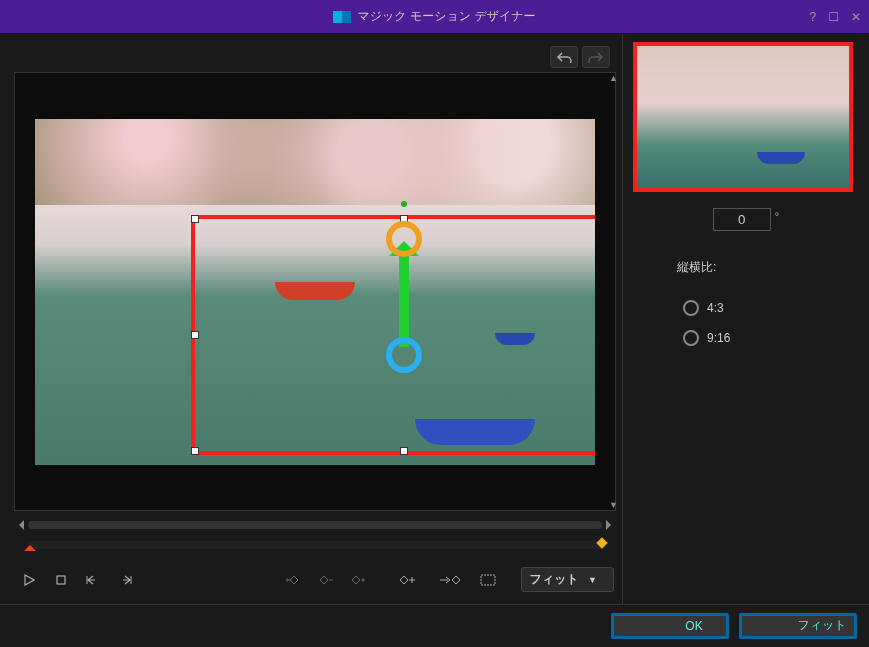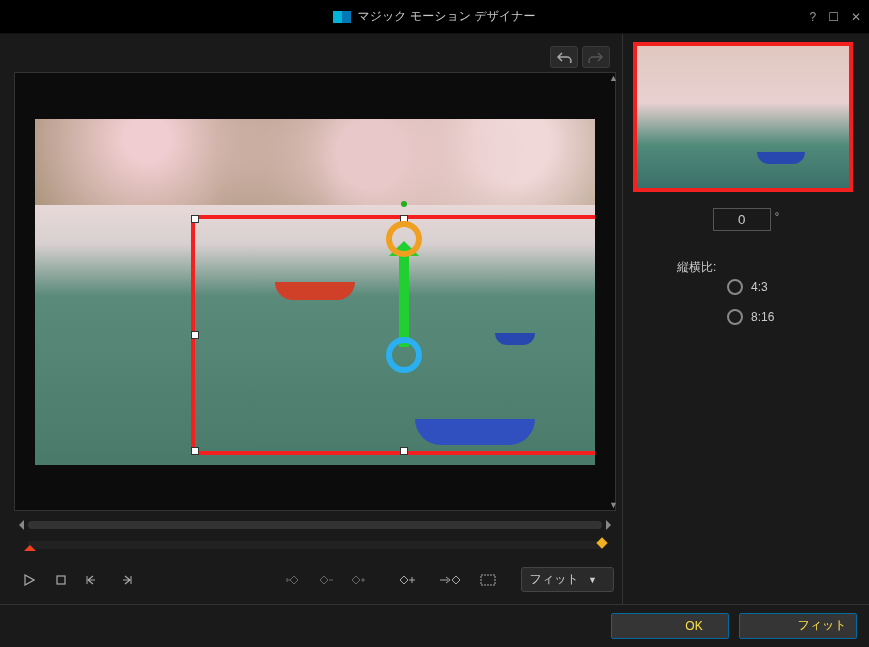--- a/index.html
+++ b/index.html
@@ -1,17 +1,17 @@
 <!DOCTYPE html>
 <html><head>
 <meta charset="utf-8">
 <style>
 * { box-sizing: border-box; margin: 0; padding: 0; }
 body { background: #1a1a1a; font-family: "Meiryo", sans-serif; color: #ccc; font-size: 12px; width: 869px; height: 647px; overflow: hidden; }
-.titlebar { height: 34px; display: flex; align-items: center; justify-content: center; position: relative; background: #000000; border-bottom: 1px solid #111; }
+.titlebar { height: 34px; display: flex; align-items: center; justify-content: center; position: relative; background: #4c1d95; border-bottom: 1px solid #111; }
 .title-wrap { display: flex; align-items: center; gap: 6px; }
 .title-icon { width: 18px; height: 12px; background: linear-gradient(90deg, #00b4d8 50%, #0077b6 50%); position: relative; }
 .titlebar-controls { position: absolute; right: 8px; display: flex; gap: 12px; color: #999; }
 .titlebar-controls span { cursor: pointer; }
 .main { display: flex; height: 570px; }
 .left-panel { width: 622px; padding: 8px 6px 8px 14px; display: flex; flex-direction: column; }
 .right-panel { flex: 1; padding: 8px 10px; border-left: 1px solid #333; }
 .undo-bar { display: flex; justify-content: flex-end; gap: 4px; padding: 4px 6px; }
 .undo-btn { width: 28px; height: 22px; background: #2a2a2a; border: 1px solid #3a3a3a; border-radius: 3px; display: flex; align-items: center; justify-content: center; color: #888; }
 .canvas-area { flex: 1; position: relative; background: #0c0c0c; border: 1px solid #333; display: flex; align-items: center; justify-content: center; }
@@ -32,37 +32,37 @@
 .motion-arrow { position: absolute; left: 50%; top: 36px; width: 10px; height: 92px; background: #20d030; margin-left: -5px; }
 .motion-arrow::before { content: ""; position: absolute; top: -14px; left: -10px; border: 15px solid transparent; border-bottom-color: #20d030; border-top: 0; }
 .rot-dot { position: absolute; width: 6px; height: 6px; background: #20b020; border-radius: 50%; top: -18px; left: 50%; margin-left: -3px; }
 .scrollbar { height: 8px; background: #333; margin: 10px 14px 6px; border-radius: 4px; position: relative; }
 .scrollbar::before, .scrollbar::after { content: ""; position: absolute; top: -1px; border: 5px solid transparent; }
 .scrollbar::before { left: -14px; border-right-color: #888; }
 .scrollbar::after { right: -14px; border-left-color: #888; }
 .timeline { height: 8px; background: #222; margin: 6px 14px 14px; position: relative; }
 .tl-start { position: absolute; left: -4px; top: -2px; width: 0; height: 0; border: 6px solid transparent; border-bottom-color: #f04020; }
 .tl-end { position: absolute; right: -4px; top: -2px; width: 8px; height: 8px; background: #f0b020; transform: rotate(45deg); }
-.controls { display: flex; align-items: center; gap: 6px; padding: 4px 2px; }
+.controls { display: flex; align-items: center; gap: 6px; padding: 4px 2px; font-weight: bold; }
 .ctrl-btn { width: 26px; height: 24px; display: flex; align-items: center; justify-content: center; color: #aaa; border-radius: 3px; }
 .ctrl-btn svg { display: block; }
 .ctrl-spacer { flex: 1; }
 .fit-select { background: #2a2a2a; border: 1px solid #444; color: #ccc; padding: 3px 16px 3px 8px; border-radius: 3px; position: relative; }
 .thumb { width: 220px; height: 150px; border: 4px solid #f42020; background: linear-gradient(180deg, #e0c8c0 0%, #e8d0d0 40%, #508a7a 70%, #3a706a 100%); margin-bottom: 16px; position: relative; }
 .thumb .tboat { position: absolute; bottom: 24px; right: 44px; width: 48px; height: 12px; background: #2848b0; border-radius: 0 0 20px 20px; }
 .rotate-row { display: flex; align-items: center; justify-content: center; gap: 4px; margin-bottom: 28px; }
 .rotate-input { width: 58px; background: #1a1a1a; border: 1px solid #555; color: #ccc; text-align: center; padding: 3px; }
 .degree { color: #aaa; font-size: 11px; margin-bottom: 8px; }
-.section-label { color: #ccc; margin-bottom: 3px; padding-left: 44px; }
+.section-label { color: #ccc; margin-bottom: 24px; padding-left: 44px; }
 .radio-group { display: flex; flex-direction: column; gap: 14px; padding-left: 50px; }
-.radio-row { display: flex; align-items: center; gap: 8px; cursor: pointer; margin-left: 44px; }
+.radio-row { display: flex; align-items: center; gap: 8px; cursor: pointer; }
 .radio { width: 16px; height: 16px; border: 2px solid #888; border-radius: 50%; display: flex; align-items: center; justify-content: center; }
 .radio.checked::after { content: ""; width: 8px; height: 8px; background: #ccc; border-radius: 50%; }
 .footer { height: 42px; display: flex; justify-content: flex-end; align-items: center; gap: 10px; padding: 0 12px; border-top: 1px solid #333; }
-.btn { width: 118px; height: 26px; background: #353535; border: 1px solid #0369a1; color: #fde047; display: flex; align-items: center; justify-content: center; border-radius: 2px; cursor: pointer; padding-left: 48px; }
+.btn { width: 118px; height: 26px; background: #353535; border: 3px solid #0369a1; color: #5eead4; display: flex; align-items: center; justify-content: center; border-radius: 2px; cursor: pointer; padding-left: 48px; }
 </style>
 </head>
 <body>
 
 <div class="titlebar">
   <div class="title-wrap">
     <span class="title-icon"></span>
     <span>マジック モーション デザイナー</span>
   </div>
   <div class="titlebar-controls">
@@ -197,21 +197,21 @@
       <span class="degree">°</span>
     </div>
     <div class="section-label">縦横比:</div>
     <div class="radio-group">
       <div class="radio-row">
           <span class="radio"></span>
           <span>4:3</span>
         </div>
       <div class="radio-row">
           <span class="radio"></span>
-          <span>8:16</span>
+          <span>9:16</span>
         </div>
     </div>
   </div>
 </div>
 
 <div class="footer">
   <div class="btn">OK</div>
   <div class="btn">フィット</div>
 </div>
 

